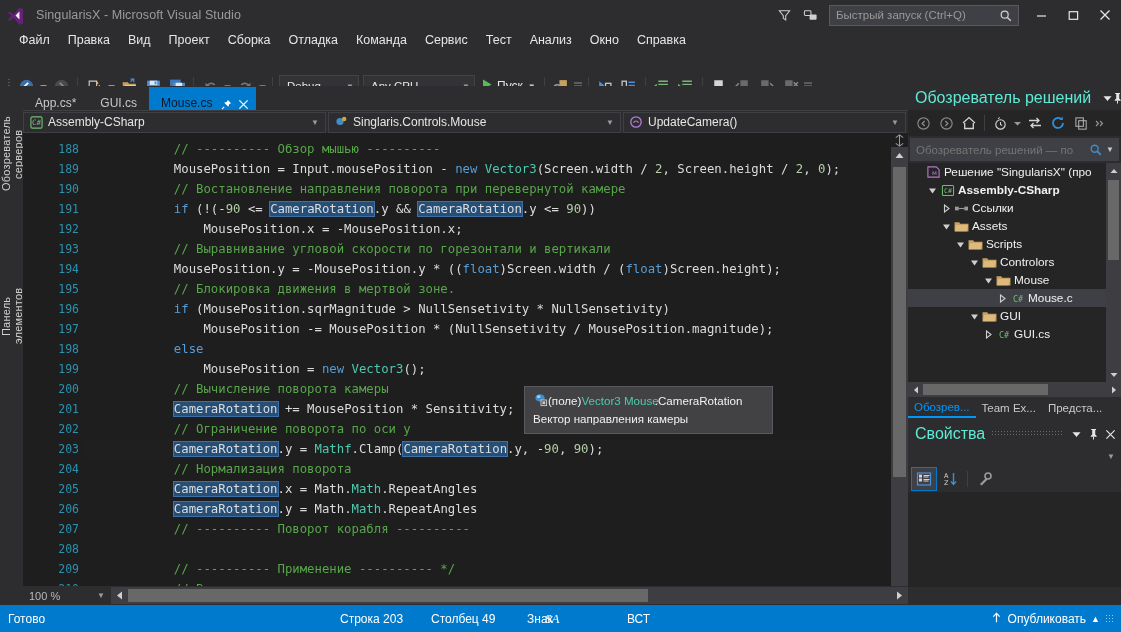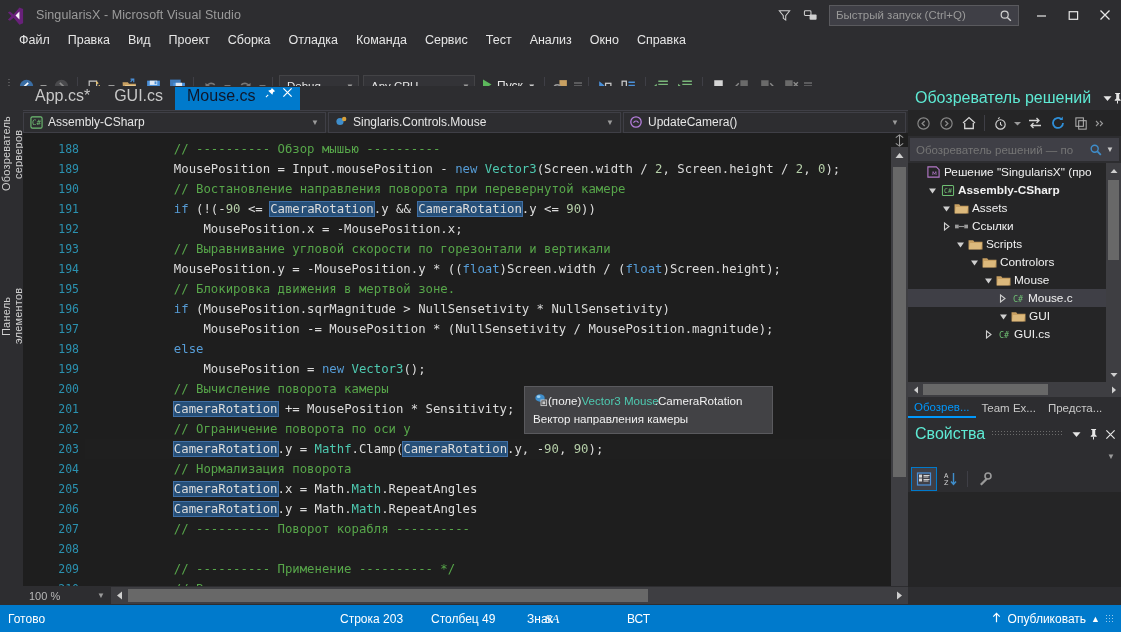--- a/index.html
+++ b/index.html
@@ -84,22 +84,22 @@
     text-align: center; padding: 6px 0; letter-spacing: .2px;
   }
 
   
   .editor-wrap {
     position: absolute; left: 23px; top: 86px; width: 885px; height: 519px; background: #2d2d30;
   }
   .tabstrip { height: 24px; display: flex; align-items: flex-end; background: #2d2d30; position: relative; }
   .tabstrip::after{ content:""; position:absolute; left:0; right:0; bottom:0; height:0; }
   .etab {
-    height: 23px; display: flex; align-items: flex-start; padding: 0 12px;
-    color: #c8c8c8; font-size: 16px; cursor: default; white-space: nowrap;
+    height: 23px; display: flex; align-items: flex-end; padding: 0 12px;
+    color: #c8c8c8; font-size: 12px; cursor: default; white-space: nowrap;
   }
   .etab.active { background: #007acc; color: #0f172a; padding-right: 4px; }
   .etab .pin { margin-left: 9px; display: flex; align-items: center; }
   .etab .cx { margin-left: 6px; margin-right: 3px; display: flex; align-items: center; }
 
   .navbar-row {
     height: 23px; background: #2d2d30; display: flex; align-items: center;
     border-top: 1px solid #3f3f46;
   }
   .navcombo {
@@ -746,46 +746,46 @@
             <svg width="14" height="13" viewBox="0 0 14 14">
               <rect x="1" y="1.5" width="12" height="11" rx="1.2" fill="none" stroke="#6fbf73" stroke-width="1.1"></rect>
               <text x="7" y="10" font-size="7" fill="#6fbf73" text-anchor="middle" font-family="DejaVu Sans Mono, monospace">C#</text>
             </svg>
           </span>
           <span class="tlbl bold">Assembly-CSharp</span>
         </div>
         <div class="trow" style="padding-left: 32px;">
           <span class="tw">
             <svg width="9" height="9" viewBox="0 0 9 9">
-              <path d="M1 2.5h7L4.5 7.5z" fill="#cfcfcf"></path>
-            </svg>
-          </span>
-          <span class="tico">
-            <svg width="15" height="13" viewBox="0 0 16 14">
-              <path d="M0.5 2.5h5l1.2 1.5h8.8V12.5h-15z" fill="#c8a062"></path>
-              <path d="M2 5.5h13L13.5 12H1z" fill="#dcb97c"></path>
-            </svg>
-          </span>
-          <span class="tlbl">Assets</span>
-        </div>
-        <div class="trow" style="padding-left: 32px;">
-          <span class="tw">
-            <svg width="9" height="9" viewBox="0 0 9 9">
               <path d="M2.5 1v7L7 4.5z" fill="none" stroke="#cfcfcf" stroke-width="1.1"></path>
             </svg>
           </span>
           <span class="tico">
             <svg width="15" height="13" viewBox="0 0 16 14">
               <rect x="1" y="5" width="4" height="4" fill="#9a9a9a"></rect>
               <rect x="11" y="5" width="4" height="4" fill="#9a9a9a"></rect>
               <path d="M5 7h6" stroke="#9a9a9a" stroke-width="1.2"></path>
             </svg>
           </span>
           <span class="tlbl">Ссылки</span>
         </div>
+        <div class="trow" style="padding-left: 32px;">
+          <span class="tw">
+            <svg width="9" height="9" viewBox="0 0 9 9">
+              <path d="M1 2.5h7L4.5 7.5z" fill="#cfcfcf"></path>
+            </svg>
+          </span>
+          <span class="tico">
+            <svg width="15" height="13" viewBox="0 0 16 14">
+              <path d="M0.5 2.5h5l1.2 1.5h8.8V12.5h-15z" fill="#c8a062"></path>
+              <path d="M2 5.5h13L13.5 12H1z" fill="#dcb97c"></path>
+            </svg>
+          </span>
+          <span class="tlbl">Assets</span>
+        </div>
         <div class="trow" style="padding-left: 46px;">
           <span class="tw">
             <svg width="9" height="9" viewBox="0 0 9 9">
               <path d="M1 2.5h7L4.5 7.5z" fill="#cfcfcf"></path>
             </svg>
           </span>
           <span class="tico">
             <svg width="15" height="13" viewBox="0 0 16 14">
               <path d="M0.5 2.5h5l1.2 1.5h8.8V12.5h-15z" fill="#c8a062"></path>
               <path d="M2 5.5h13L13.5 12H1z" fill="#dcb97c"></path>
@@ -827,21 +827,21 @@
               <path d="M2.5 1v7L7 4.5z" fill="none" stroke="#cfcfcf" stroke-width="1.1"></path>
             </svg>
           </span>
           <span class="tico">
             <svg width="14" height="13" viewBox="0 0 14 14">
               <text x="7" y="11" font-size="9" fill="#6fbf73" text-anchor="middle" font-family="DejaVu Sans Mono, monospace">C#</text>
             </svg>
           </span>
           <span class="tlbl">Mouse.c</span>
         </div>
-        <div class="trow" style="padding-left: 60px; margin-left: 29px;">
+        <div class="trow" style="padding-left: 60px;">
           <span class="tw">
             <svg width="9" height="9" viewBox="0 0 9 9">
               <path d="M1 2.5h7L4.5 7.5z" fill="#cfcfcf"></path>
             </svg>
           </span>
           <span class="tico">
             <svg width="15" height="13" viewBox="0 0 16 14">
               <path d="M0.5 2.5h5l1.2 1.5h8.8V12.5h-15z" fill="#c8a062"></path>
               <path d="M2 5.5h13L13.5 12H1z" fill="#dcb97c"></path>
             </svg>

